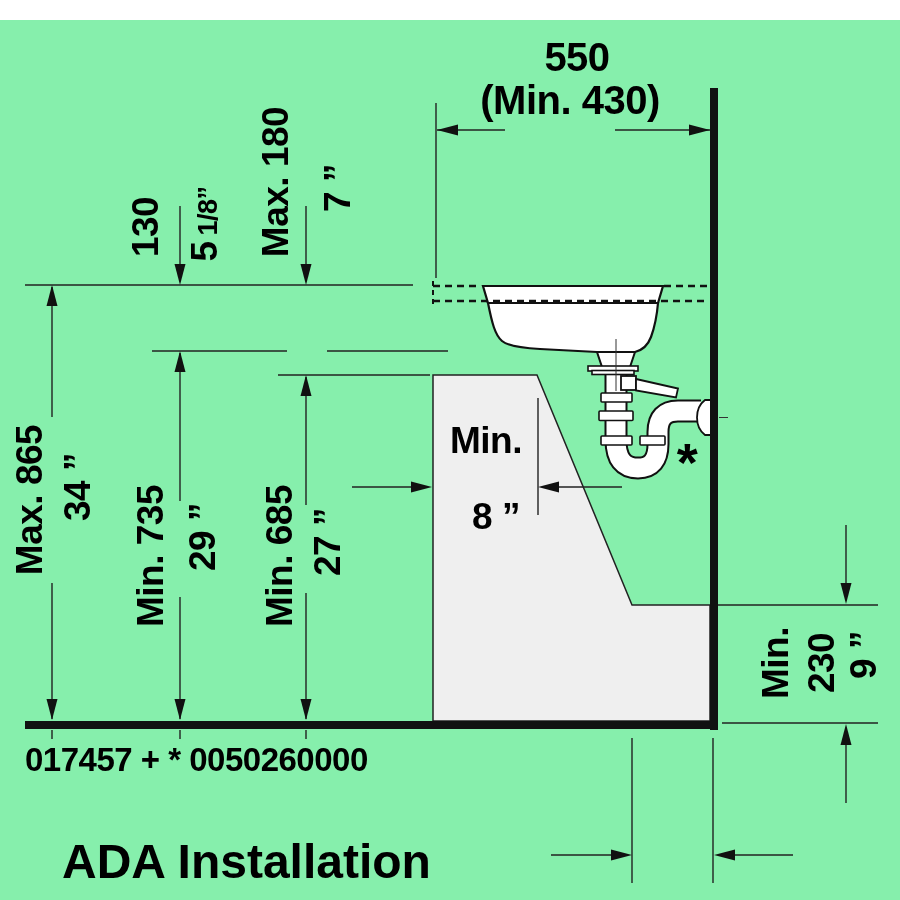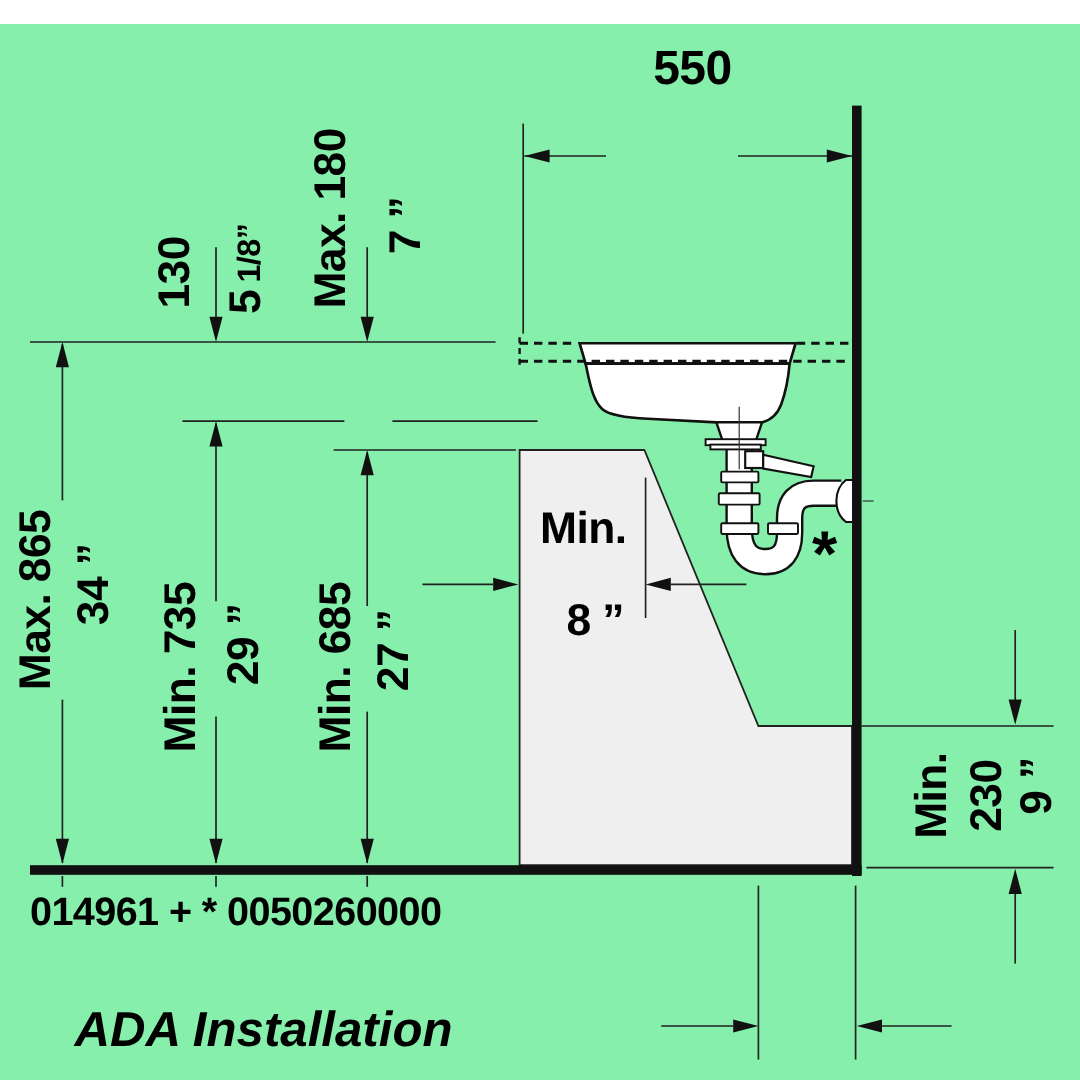--- a/index.html
+++ b/index.html
@@ -5,21 +5,21 @@
   html,body{margin:0;padding:0;background:#fff;}
   #canvas{position:relative;width:900px;height:900px;background:#86efac;overflow:hidden;
           font-family:"Liberation Sans","DejaVu Sans",sans-serif;margin-top:20px;}
   #linework{position:absolute;left:0;top:0;}
   .lbl{position:absolute;font-weight:700;color:#000;white-space:nowrap;letter-spacing:-0.5px;line-height:1.04;}
   .c{transform:translate(-50%,-50%);}
   .v{transform:translate(-50%,-50%) rotate(-90deg);}
   .f40{font-size:40px;}
   .f37{font-size:37px;}
   .f33{font-size:33px;}
-  .f41{font-size:41px;letter-spacing:0;font-style:italic;}
+  .f41{font-size:48px;letter-spacing:0;}
   .f54{font-size:54px;}
   .frac{font-size:29px;margin-left:7px;}
   .fracS{font-size:27px;margin-left:6px;}
   .stack47{text-align:center;line-height:47px;}
   .stack46{text-align:center;line-height:46px;}
   .stack48{text-align:center;line-height:48px;}
 </style>
 </head>
 <body>
 
@@ -129,20 +129,21 @@
     <g>
       <rect x="710" y="68" width="8" height="642" fill="#111"></rect>
     </g>
 
     <g>
       <rect x="25" y="701" width="693" height="8" fill="#111"></rect>
     </g>
   </svg>
 
   <div class="lbl c f40" style="left:577px;top:38px;">550</div>
+  <div class="lbl c f40" style="left:570px;top:81px;">(Min. 430)</div>
 
   <div class="lbl v f37" style="left:146px;top:207px;">130</div>
   <div class="lbl v" style="left:205px;top:204px;">
     <span class="f37">5</span><span class="fracS">1/8”</span>
   </div>
   <div class="lbl v f37" style="left:276px;top:162px;">Max. 180</div>
   <div class="lbl v f37" style="left:338px;top:168px;">7 ”</div>
 
   <div class="lbl v f37" style="left:30px;top:480px;">Max. 865</div>
   <div class="lbl v f37" style="left:78px;top:467px;">34 ”</div>
@@ -158,16 +159,16 @@
 
   <div class="lbl v f37 stack46" style="left:799px;top:643px;">
     <div>Min.</div>
     <div>230</div>
   </div>
   <div class="lbl v f37" style="left:864px;top:635px;">9 ”</div>
 
 
   <div class="lbl f54" style="left:687px;top:414px;transform:translate(-50%,0);">*</div>
 
-  <div class="lbl f33" style="left:25px;top:723px;">014961 + * 0050260000</div>
+  <div class="lbl f33" style="left:25px;top:723px;">017457 + * 0050260000</div>
   <div class="lbl f41" style="left:62px;top:817px;">ADA Installation</div>
 
 </div>
 
 </body></html>

